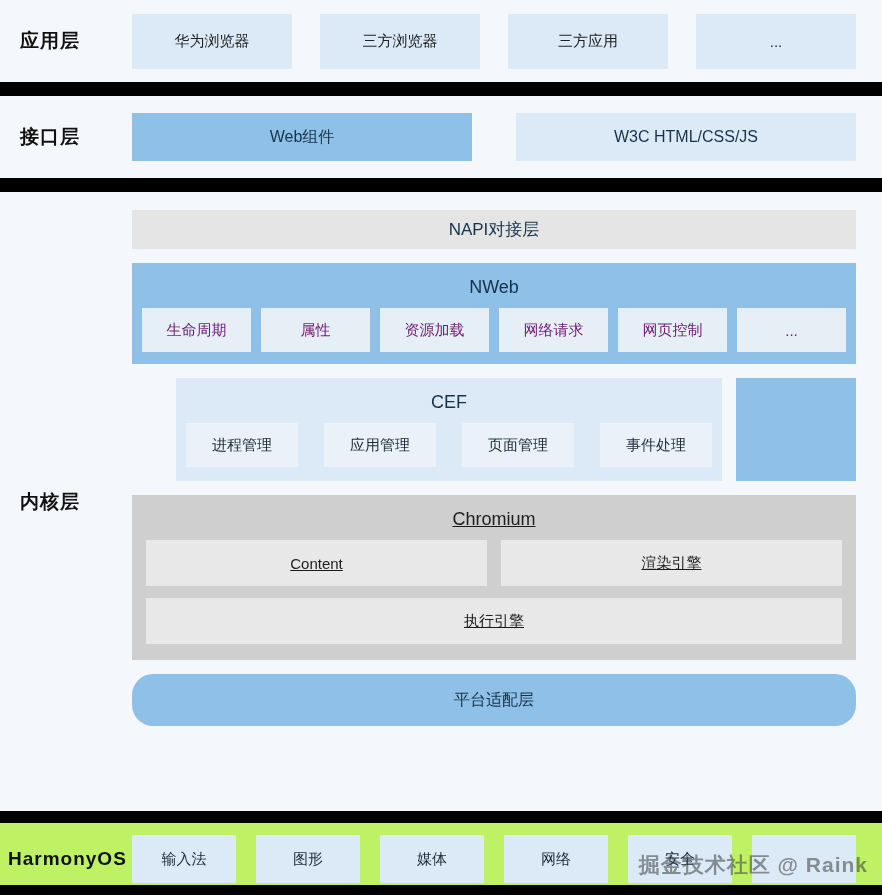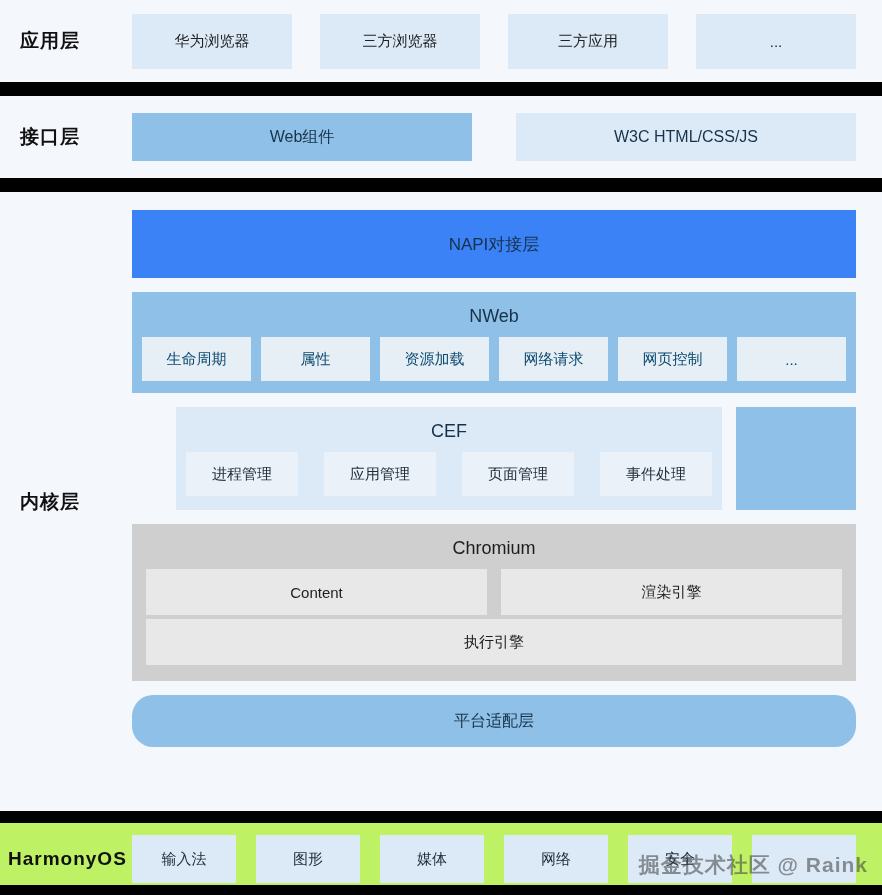--- a/index.html
+++ b/index.html
@@ -116,22 +116,22 @@
     display: flex;
     align-items: center;
   }
   .kernel-body {
     padding: 18px 26px 18px 0;
     display: flex;
     flex-direction: column;
     gap: 14px;
   }
   .napi {
-    height: 68px;
-    background: #3b82f6;
+    height: 39px;
+    background: #e5e5e5;
     display: flex;
     align-items: center;
     justify-content: center;
     font-size: 17px;
     color: #16324a;
   }
 
   .nweb {
     background: #8fc1e8;
     padding: 10px 10px 12px 10px;
@@ -147,21 +147,21 @@
     gap: 10px;
   }
   .nweb-cell {
     flex: 1 1 0;
     height: 44px;
     background: #e6eef6;
     display: flex;
     align-items: center;
     justify-content: center;
     font-size: 15px;
-    color: #0c4a6e;
+    color: #701a75;
   }
 
   .cef-wrap {
     display: flex;
     gap: 14px;
     padding-left: 44px;
   }
   .cef {
     flex: 1 1 auto;
     background: #dceaf8;
@@ -183,28 +183,29 @@
   }
   .cef-side {
     width: 120px;
     flex: 0 0 120px;
     background: #8fc1e8;
   }
 
   .chromium {
     background: #cfcfcf;
     padding: 10px 14px 16px 14px;
+    text-decoration: underline;
   }
   .chromium .block-title {
     color: #1d1d1d;
   }
   .chromium-row {
     display: flex;
     gap: 14px;
-    margin-bottom: 4px;
+    margin-bottom: 12px;
   }
   .chromium-cell {
     flex: 1 1 0;
     height: 46px;
     background: #e8e8e8;
     display: flex;
     align-items: center;
     justify-content: center;
     font-size: 15px;
     color: #1d1d1d;

